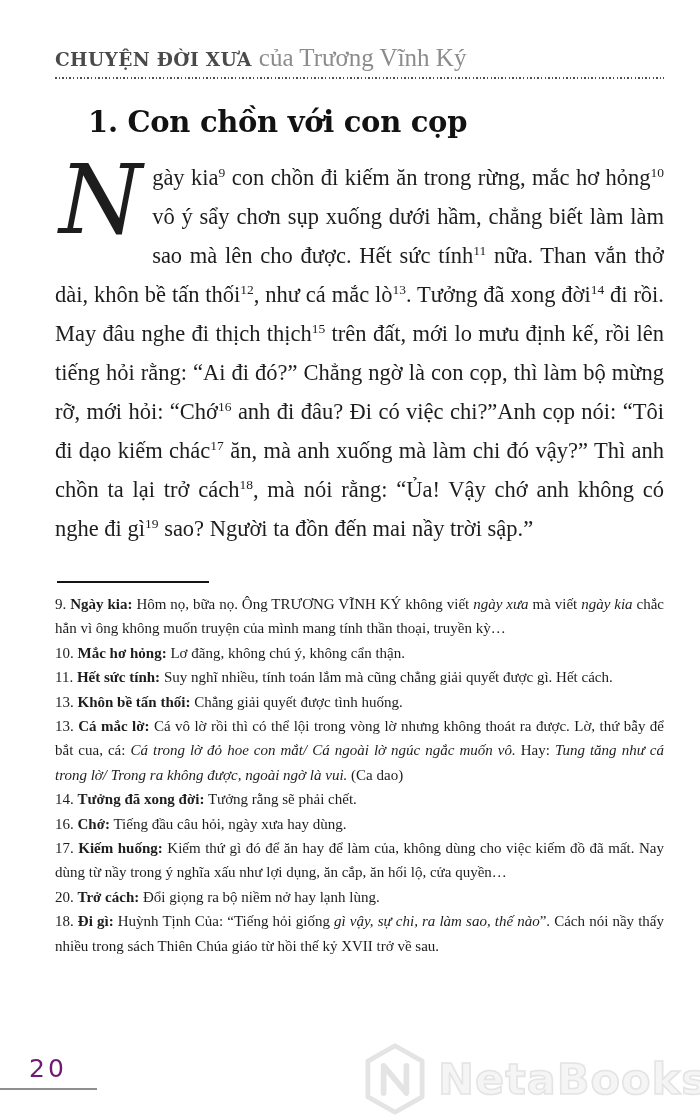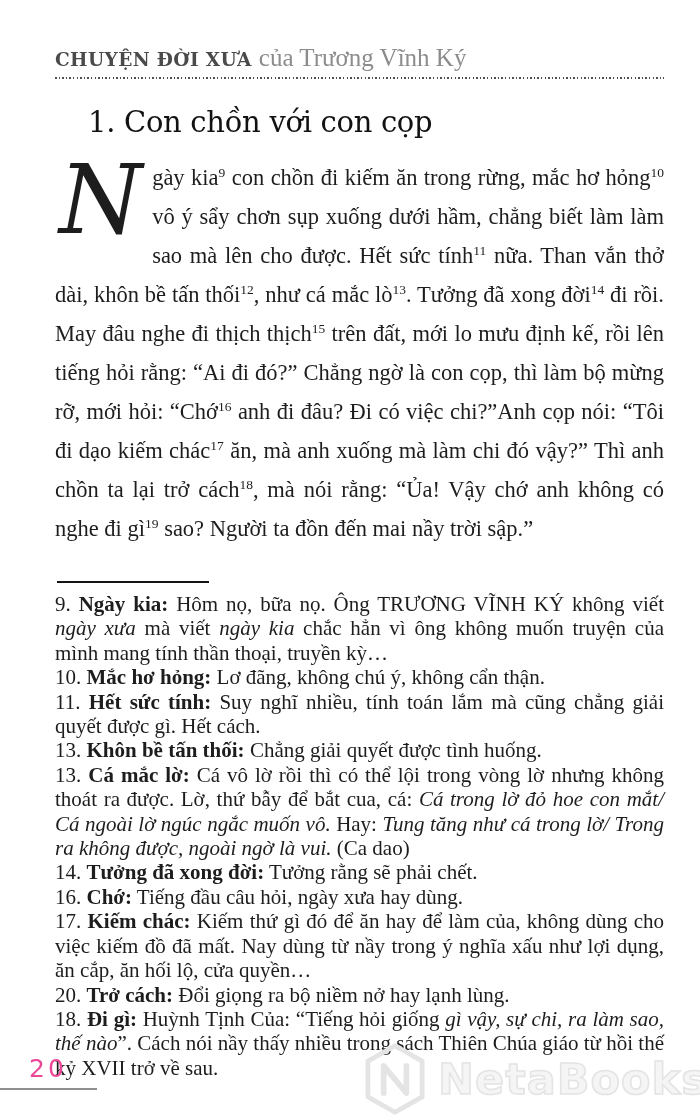--- a/index.html
+++ b/index.html
@@ -27,21 +27,21 @@
   }
   .dotted-rule {
     margin-top:5px; height:2px;
     background-image:repeating-linear-gradient(to right, #4e4e4e 0 1.5px, transparent 1.5px 3.6px);
   }
 
   
   .story-title {
     margin:26px 0 0 33px;
     font-family:"DejaVu Serif", serif;
-    font-weight:400; font-size:29px;
+    font-weight:700; font-size:29px;
     color:#121212;
     letter-spacing:-0.3px;
   }
 
   
   .body-text {
     margin-top:19px;
     font-size:22.5px; line-height:39px;
     text-align:justify;
     color:#1d1d1d;
@@ -58,32 +58,32 @@
     font-size:.6em; line-height:0; vertical-align:super;
   }
 
   
   .fn-divider {
     margin:33px 0 9px 2px;
     width:152px; height:0;
     border-top:2.5px solid #141414;
   }
   .footnotes {
-    font-size:21px; line-height:24.4px;
+    font-size:15px; line-height:24.4px;
     text-align:justify;
     color:#1d1d1d;
   }
   .footnote b { font-weight:700; }
   .footnote i { font-style:italic; }
 
   
   .page-number {
     position:absolute; left:29px; top:1054px;
     font-family:"DejaVu Sans", sans-serif;
-    font-size:25px; letter-spacing:3px; color:#ec4899;
+    font-size:25px; letter-spacing:3px; color:#701a75;
   }
   .page-number-rule {
     position:absolute; left:0; top:1088px;
     width:97px; height:2px; background:#8f8f8f;
   }
 
   
   .watermark {
     position:absolute; left:360px; top:1042px;
     display:flex; align-items:center;
@@ -121,21 +121,21 @@
     <div class="fn-divider"></div>
 
     <div class="footnotes">
         <div class="footnote"><span>9. </span><b>Ngày kia:</b> Hôm nọ, bữa nọ. Ông TRƯƠNG VĨNH KÝ không viết <i>ngày xưa</i> mà viết <i>ngày kia</i> chắc hẳn vì ông không muốn truyện của mình mang tính thần thoại, truyền kỳ…</div>
         <div class="footnote"><span>10. </span><b>Mắc hơ hỏng:</b> Lơ đãng, không chú ý, không cẩn thận.</div>
         <div class="footnote"><span>11. </span><b>Hết sức tính:</b> Suy nghĩ nhiều, tính toán lắm mà cũng chẳng giải quyết được gì. Hết cách.</div>
         <div class="footnote"><span>13. </span><b>Khôn bề tấn thối:</b> Chẳng giải quyết được tình huống.</div>
         <div class="footnote"><span>13. </span><b>Cá mắc lờ:</b> Cá vô lờ rồi thì có thể lội trong vòng lờ nhưng không thoát ra được. Lờ, thứ bẫy để bắt cua, cá: <i>Cá trong lờ đỏ hoe con mắt/ Cá ngoài lờ ngúc ngắc muốn vô.</i> Hay: <i>Tung tăng như cá trong lờ/ Trong ra không được, ngoài ngờ là vui.</i> (Ca dao)</div>
         <div class="footnote"><span>14. </span><b>Tưởng đã xong đời:</b> Tưởng rằng sẽ phải chết.</div>
         <div class="footnote"><span>16. </span><b>Chớ:</b> Tiếng đầu câu hỏi, ngày xưa hay dùng.</div>
-        <div class="footnote"><span>17. </span><b>Kiếm chác:</b> Kiếm thứ gì đó để ăn hay để làm của, không dùng cho việc kiếm đồ đã mất. Nay dùng từ nầy trong ý nghĩa xấu như lợi dụng, ăn cắp, ăn hối lộ, cửa quyền…</div>
+        <div class="footnote"><span>17. </span><b>Kiếm huống:</b> Kiếm thứ gì đó để ăn hay để làm của, không dùng cho việc kiếm đồ đã mất. Nay dùng từ nầy trong ý nghĩa xấu như lợi dụng, ăn cắp, ăn hối lộ, cửa quyền…</div>
         <div class="footnote"><span>20. </span><b>Trở cách:</b> Đổi giọng ra bộ niềm nở hay lạnh lùng.</div>
         <div class="footnote"><span>18. </span><b>Đi gì:</b> Huỳnh Tịnh Của: “Tiếng hỏi giống <i>gì vậy, sự chi, ra làm sao, thế nào</i>”. Cách nói nầy thấy nhiều trong sách Thiên Chúa giáo từ hồi thế kỷ XVII trở về sau.</div>
       </div>
 
   </div>
 
   <div class="page-number">20</div>
   <div class="page-number-rule"></div>
 
   <div class="watermark">

